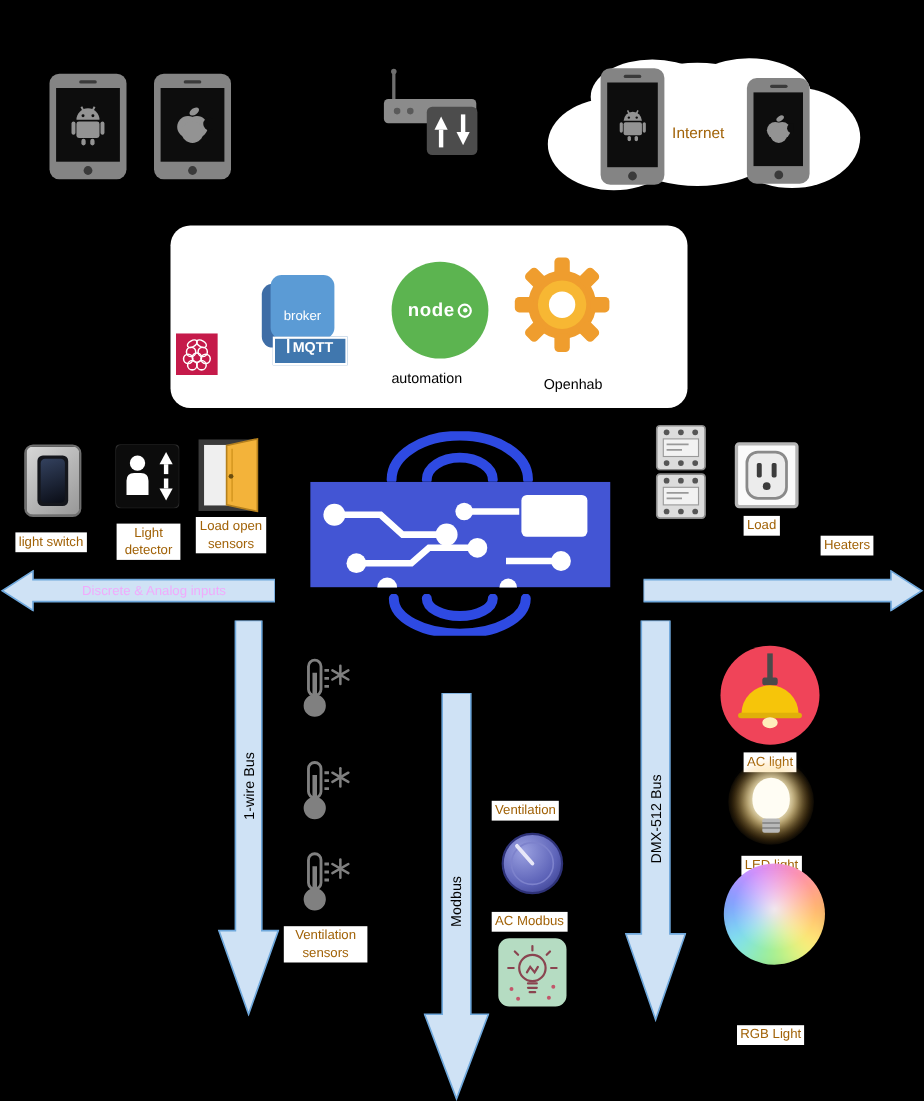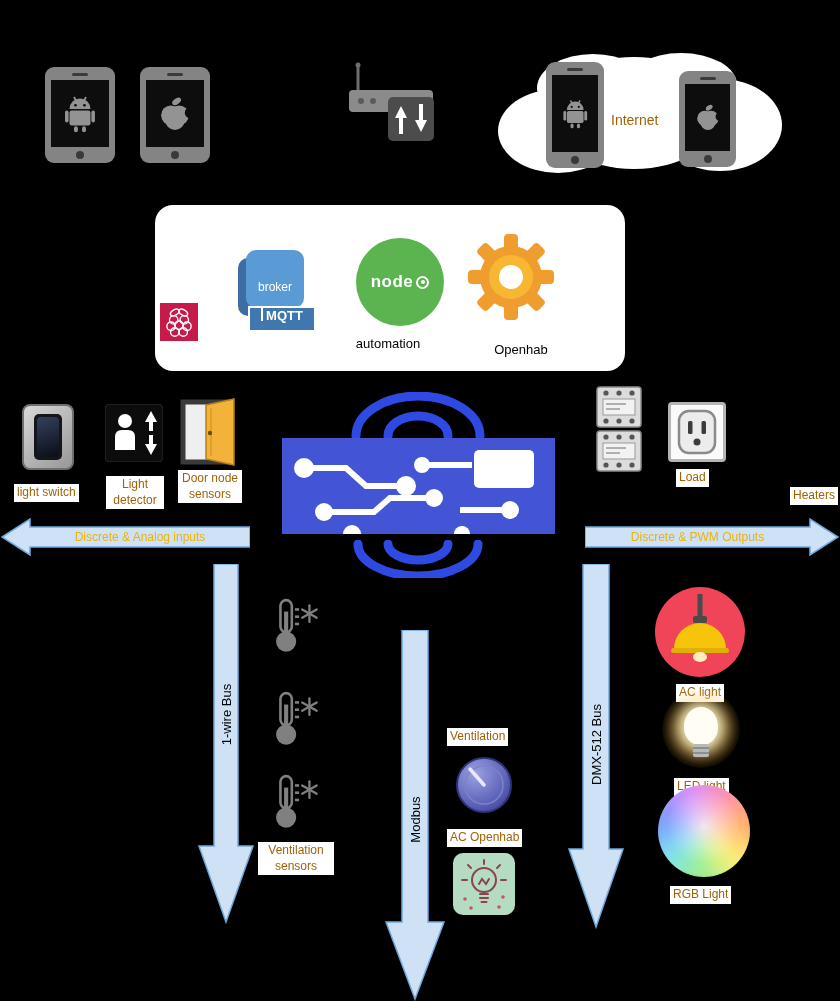--- a/index.html
+++ b/index.html
@@ -36,21 +36,21 @@
   .node-circle .reg::after{content:"";position:absolute;left:2.5px;top:2.5px;width:4px;height:4px;background:#fff;border-radius:50%}
   .panel-lbl{position:absolute;color:#000;font-size:13px;text-align:center}
   
   .wallswitch{position:absolute;left:22px;top:404px;width:52px;height:66px;
               background:linear-gradient(135deg,#d8d8d8,#979797);border:2px solid #6f6f6f;border-radius:8px}
   .wallswitch .rocker{position:absolute;left:10px;top:8px;right:10px;bottom:8px;background:#14161c;border-radius:5px}
   .wallswitch .rocker::after{content:"";position:absolute;left:3px;top:3px;right:3px;bottom:3px;border-radius:4px;
               background:linear-gradient(160deg,#33415e,#0a0d16)}
   
   .arrow-text-h{position:absolute;display:flex;align-items:center;justify-content:center;
-                color:#eab308;font-size:12px;white-space:nowrap}
+                color:#f0abfc;font-size:12px;white-space:nowrap}
   .vlabel{position:absolute;color:#000;font-size:13px;text-align:center;transform:rotate(-90deg);white-space:nowrap}
   
   .led-glow{position:absolute;left:0;top:0;width:78px;height:78px;border-radius:50%;
             background:radial-gradient(circle,rgba(255,240,190,.95) 0%,rgba(255,205,95,.55) 38%,
             rgba(255,180,60,.18) 62%,rgba(0,0,0,0) 74%)}
   .led-bulb{position:absolute;left:22px;top:17px;width:34px;height:38px;background:#fffdf4;
             border-radius:50% 50% 46% 46%;box-shadow:0 0 14px 4px rgba(255,250,220,.9)}
   .led-base{position:absolute;left:31px;top:54px;width:16px;height:13px;border-radius:2px;
             background:repeating-linear-gradient(180deg,#b9b9b9 0 3px,#8e8e8e 3px 5px)}
   
@@ -255,31 +255,30 @@
     <polygon points="40,40 52,40 46,51" fill="#fff"></polygon>
   </svg>
   <div class="lbl" style="left:106px;top:476px;width:58px">Light detector</div>
 
   <svg class="abs" style="left:178px;top:398px;width:62px;height:68px" viewBox="0 0 62 68">
     <rect x="5" y="4" width="46" height="60" fill="#efefef" stroke="#3a3a3a" stroke-width="5"></rect>
     <polygon points="28,7 56,1 56,67 28,61" fill="#f3b33a" stroke="#b5801d" stroke-width="1.5"></polygon>
     <line x1="33" y1="10" x2="33" y2="58" stroke="#d79a22" stroke-width="1.5"></line>
     <circle cx="32" cy="35" r="2.2" fill="#6b4d0e"></circle>
   </svg>
-  <div class="lbl" style="left:178px;top:470px;width:64px">Door node sensors</div>
+  <div class="lbl" style="left:178px;top:470px;width:64px">Load open sensors</div>
 
   <svg class="abs" style="left:0;top:518px;width:250px;height:38px" viewBox="0 0 250 38">
     <polygon points="250,9 30,9 30,1 2,19 30,37 30,29 250,29" fill="#cfe2f5" stroke="#6fa8dc" stroke-width="1.5"></polygon>
   </svg>
   <div class="arrow-text-h" style="left:30px;top:518px;width:220px;height:38px">Discrete &amp; Analog inputs</div>
 
   <svg class="abs" style="left:585px;top:518px;width:255px;height:38px" viewBox="0 0 255 38">
     <polygon points="0,9 225,9 225,1 253,19 225,37 225,29 0,29" fill="#cfe2f5" stroke="#6fa8dc" stroke-width="1.5"></polygon>
   </svg>
-  <div class="arrow-text-h" style="left:585px;top:518px;width:225px;height:38px">Discrete &amp; PWM Outputs</div>
 
   <svg class="abs" style="left:596px;top:386px;width:46px;height:42px" viewBox="0 0 46 42">
     <rect x="1" y="1" width="44" height="40" rx="3" fill="#dcdcdc" stroke="#8a8a8a" stroke-width="1.5"></rect>
     <circle cx="10" cy="7" r="2.6" fill="#555"></circle>
       <circle cx="23" cy="7" r="2.6" fill="#555"></circle>
       <circle cx="36" cy="7" r="2.6" fill="#555"></circle>
     <rect x="7" y="13" width="32" height="16" fill="#f2f2f2" stroke="#999"></rect>
     <line x1="10" y1="18" x2="30" y2="18" stroke="#999" stroke-width="1.5"></line>
     <line x1="10" y1="23" x2="24" y2="23" stroke="#999" stroke-width="1.5"></line>
     <circle cx="10" cy="35" r="2.6" fill="#555"></circle>
@@ -301,21 +300,21 @@
 
   <div class="abs" style="left:668px;top:402px;width:58px;height:60px;background:#fafafa;border:3px solid #b5b5b5;border-radius:4px">
     <svg viewBox="0 0 52 54" style="width:100%;height:100%">
       <rect x="8" y="6" width="36" height="42" rx="10" fill="#ececec" stroke="#8a8a8a" stroke-width="2.5"></rect>
       <rect x="17" y="16" width="4.5" height="13" rx="1.5" fill="#3c3c3c"></rect>
       <rect x="30.5" y="16" width="4.5" height="13" rx="1.5" fill="#3c3c3c"></rect>
       <circle cx="26" cy="37" r="3.5" fill="#3c3c3c"></circle>
     </svg>
   </div>
   <div class="lbl" style="left:676px;top:469px">Load</div>
-  <div class="lbl" style="left:790px;top:487px">Heaters</div>
+  <div class="lbl" style="left:746px;top:487px">Heaters</div>
 
   <svg class="abs" style="left:198px;top:564px;width:56px;height:360px" viewBox="0 0 56 360">
     <polygon points="16,0 40,0 40,282 55,282 28,358 1,282 16,282" fill="#cfe2f5" stroke="#6fa8dc" stroke-width="1.5"></polygon>
   </svg>
   <div class="vlabel" style="left:151px;top:707px;width:150px">1-wire Bus</div>
 
   <svg class="abs" style="left:385px;top:630px;width:60px;height:371px" viewBox="0 0 60 371">
     <polygon points="17,0 43,0 43,292 59,292 30,369 1,292 17,292" fill="#cfe2f5" stroke="#6fa8dc" stroke-width="1.5"></polygon>
   </svg>
   <div class="vlabel" style="left:355px;top:812px;width:120px">Modbus</div>
@@ -379,21 +378,21 @@
         <stop offset="0%" stop-color="#9aa0e0"></stop>
           <stop offset="70%" stop-color="#5d63b8"></stop>
           <stop offset="100%" stop-color="#3f4494"></stop>
       </radialGradient>
     </defs>
     <circle cx="29" cy="29" r="27" fill="url(#knobg)" stroke="#2e3278" stroke-width="2"></circle>
     <circle cx="29" cy="29" r="19" fill="none" stroke="#7d82cc" stroke-width="1.5"></circle>
     <line x1="29" y1="29" x2="15" y2="13" stroke="#e8e8f8" stroke-width="3.5" stroke-linecap="round"></line>
   </svg>
 
-  <div class="lbl" style="left:447px;top:829px">AC Openhab</div>
+  <div class="lbl" style="left:447px;top:829px">AC Modbus</div>
   <div class="dimmer">
     <svg viewBox="0 0 62 62" style="width:100%;height:100%">
       <g stroke="#8a4450" stroke-width="2" fill="none" stroke-linecap="round">
         <circle cx="31" cy="27" r="12"></circle>
         <path d="M26 31 l3 -5 l4 5 l3 -5"></path>
         <path d="M27 41 h8"></path>
           <path d="M27 45 h8"></path>
           <path d="M28.5 49 h5"></path>
         <path d="M31 11 v-4"></path>
           <path d="M18 15 l-3 -3"></path>
@@ -424,15 +423,15 @@
     <div class="led-glow"></div>
     <div class="led-bulb"></div>
     <div class="led-base"></div>
   </div>
   <div class="lbl" style="left:674px;top:778px">LED light</div>
 
   <div class="rgb">
     <div class="swirl"></div>
     <div class="sheen"></div>
   </div>
-  <div class="lbl" style="left:670px;top:886px">RGB Light</div>
+  <div class="lbl" style="left:670px;top:932px">RGB Light</div>
 
 </div>
 
 </body></html>

